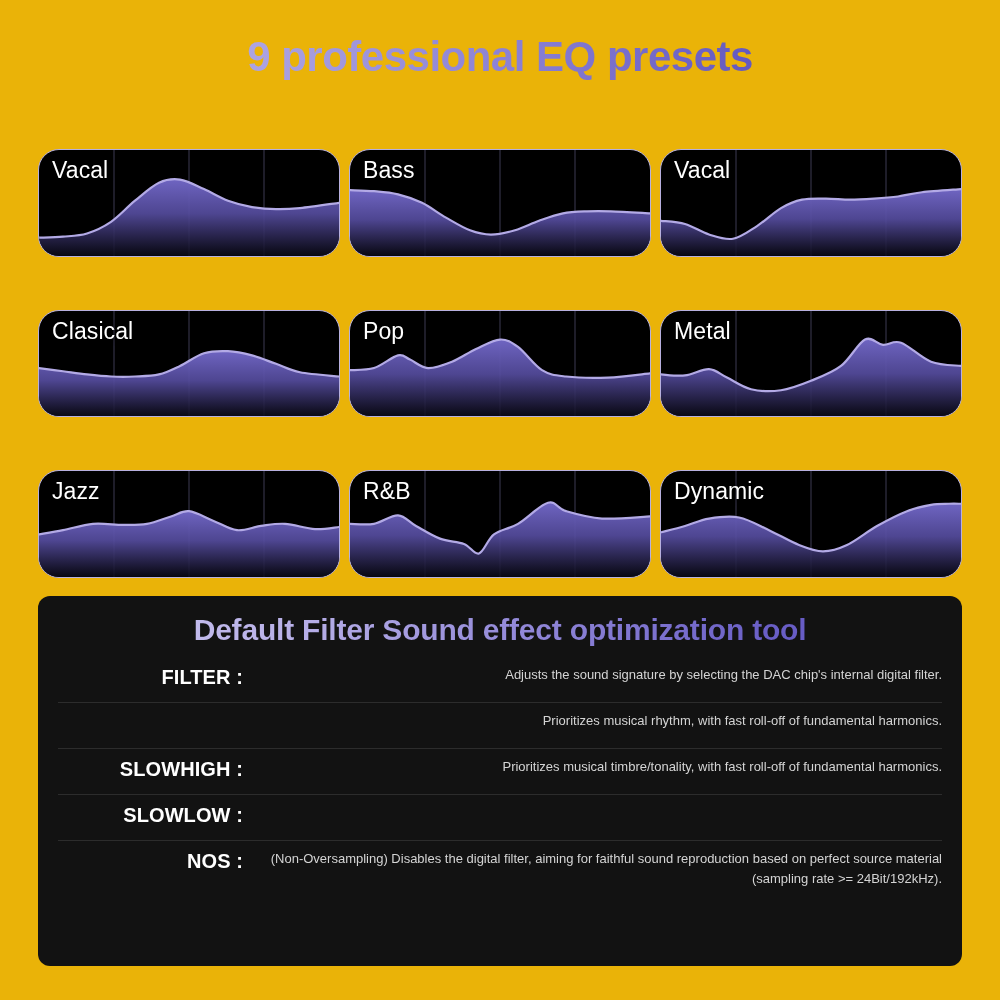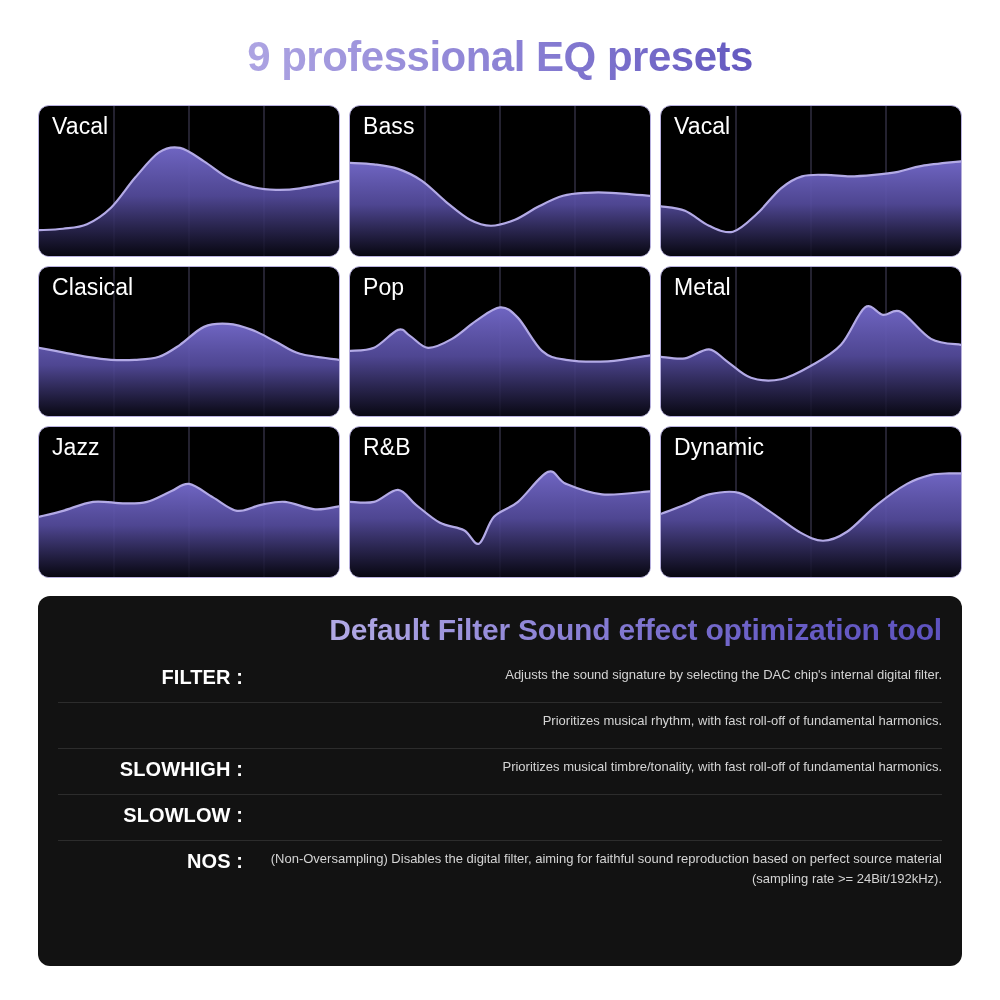--- a/index.html
+++ b/index.html
@@ -3,21 +3,21 @@
 <meta charset="utf-8">
 <title>9 professional EQ presets</title>
 <style>
   * { margin:0; padding:0; box-sizing:border-box; }
   html, body {
     width:1000px; height:1000px;
     background:#000000;
     font-family:"Liberation Sans", sans-serif;
     overflow:hidden;
   }
-  .page { position:relative; width:1000px; height:1000px; background:#ffffff; }
+  .page { position:relative; width:1000px; height:1000px; background:#eab308; }
 
   
   .main-title {
     width:100%;
     text-align:center;
     font-size:42px;
     font-weight:700;
     letter-spacing:-0.5px;
     padding-top:33px;
     background:linear-gradient(95deg,#c3bced 0%,#b1a8e4 22%,#8a80d4 52%,#5f54bd 78%,#554aba 100%);
@@ -36,23 +36,24 @@
     display:grid;
     grid-template-columns:repeat(3,1fr);
     grid-template-rows:repeat(3,1fr);
     column-gap:9px;
     row-gap:9px;
     height:473px;
   }
   .eq-card {
     position:relative;
     border:1px solid #b7b0de;
-    border-radius:11px;
+    border-radius:21px;
     background:#000;
     overflow:hidden;
+    margin-top:44px;
   }
   .eq-card svg { position:absolute; inset:0; width:100%; height:100%; display:block; }
   .eq-label {
     position:absolute;
     left:13px; top:7px;
     font-size:23px;
     font-weight:500;
     color:#ffffff;
     letter-spacing:0.1px;
     z-index:3;
@@ -62,21 +63,21 @@
   
   .filter-panel {
     position:absolute;
     left:38px; top:596px;
     width:924px; height:370px;
     background:#121212;
     border-radius:12px;
     padding:17px 20px 10px 20px;
   }
   .panel-title {
-    text-align:right;
+    text-align:center;
     font-size:30px;
     font-weight:700;
     letter-spacing:-0.2px;
     background:linear-gradient(95deg,#cdc7f1 0%,#b9b1e8 26%,#8d83d6 56%,#6a5fc6 80%,#5d52bf 100%);
     -webkit-background-clip:text;
     background-clip:text;
     color:transparent;
     -webkit-text-fill-color:transparent;
     margin-bottom:10px;
   }

